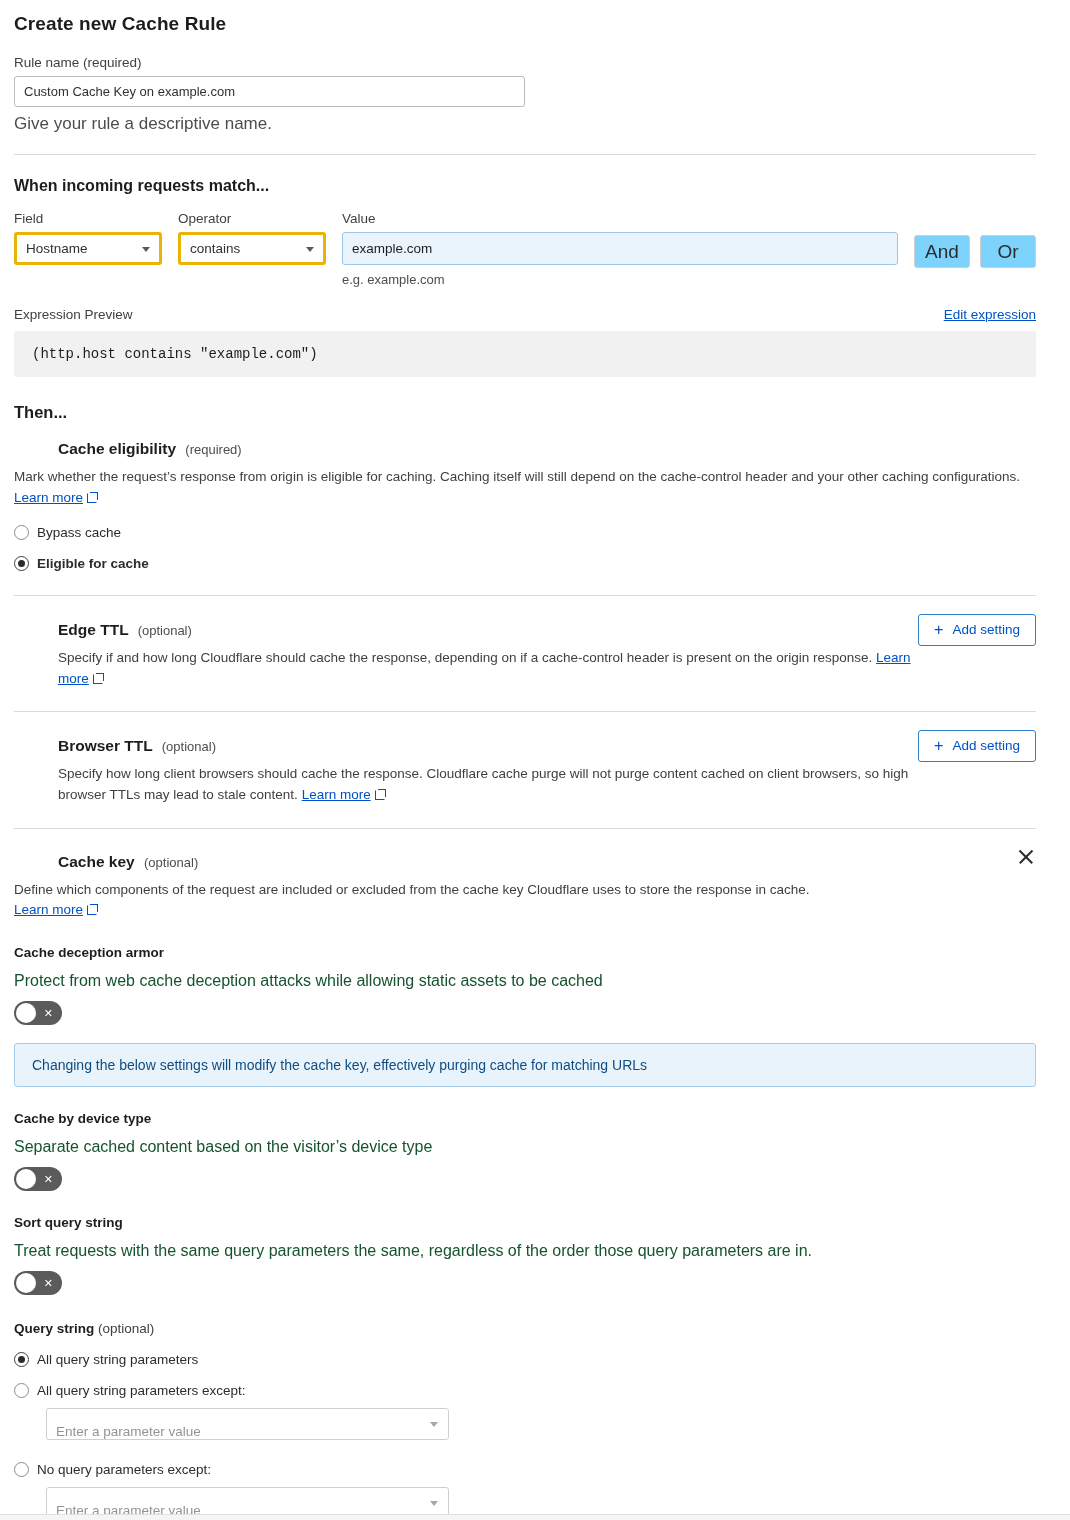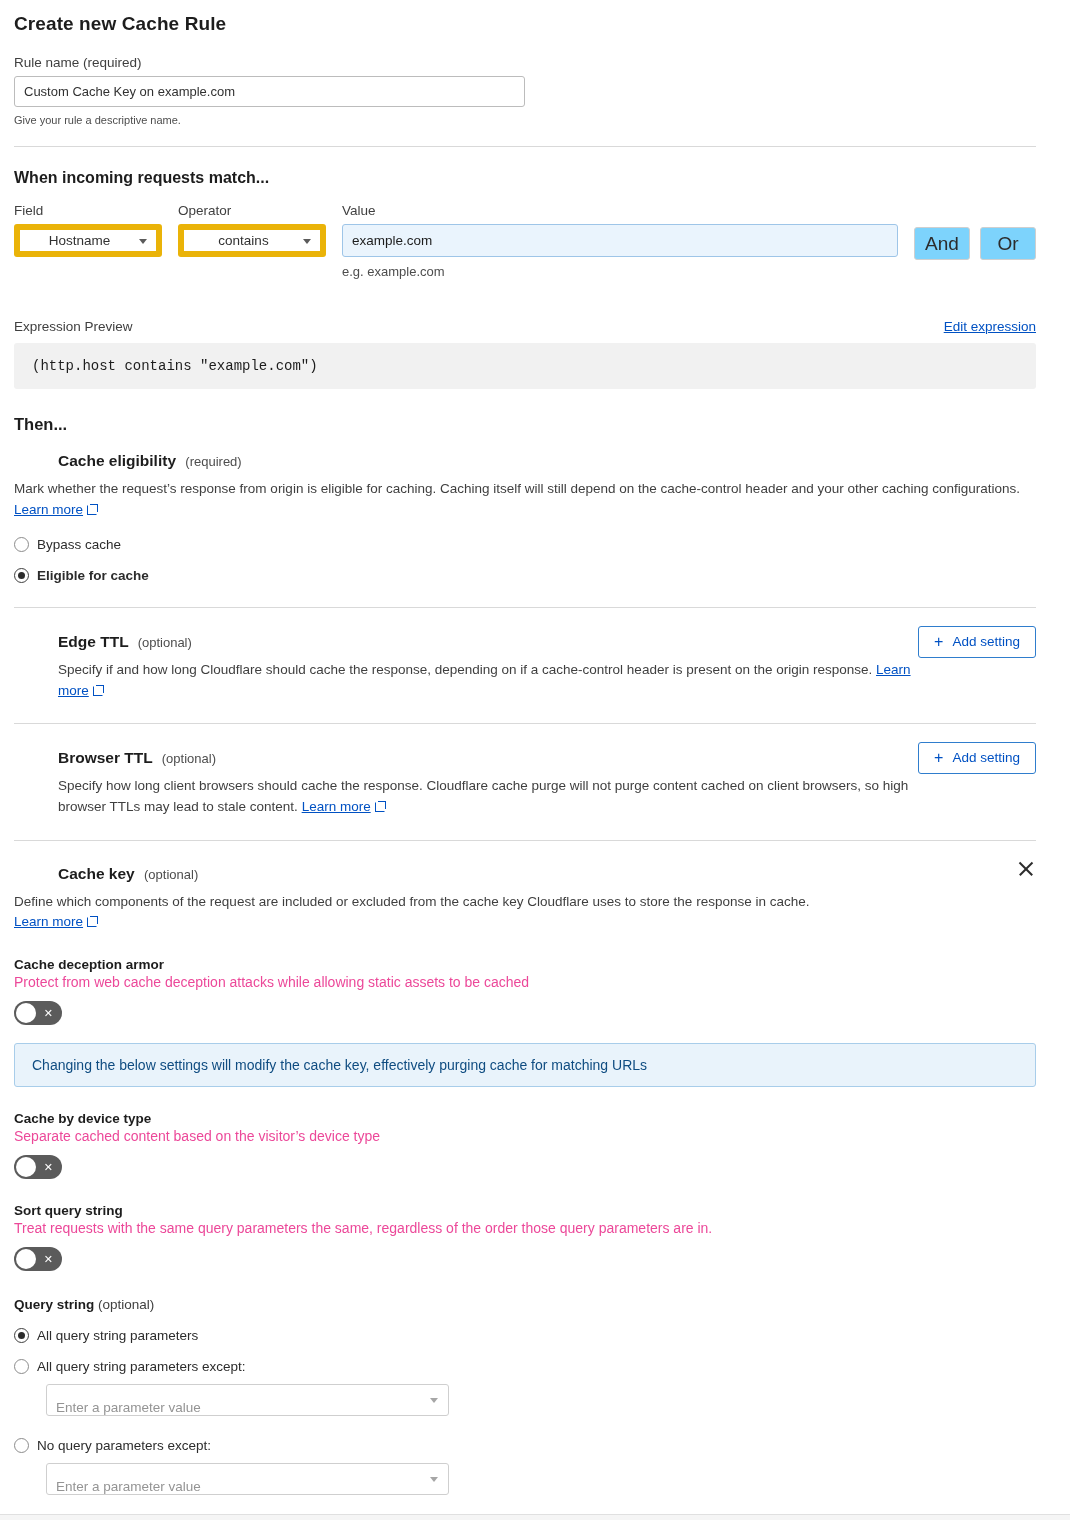--- a/index.html
+++ b/index.html
@@ -21,21 +21,21 @@
     margin: 0 0 20px 0;
     letter-spacing: 0.1px;
   }
 
   .field-label {
     font-size: 13.5px;
     color: #3f3f3f;
     margin-bottom: 6px;
   }
   .helper-text {
-    font-size: 11px;
+    font-size: 17px;
     color: #4d4d4d;
     margin-top: 7px;
   }
 
   input.text-input {
     width: 511px;
     height: 31px;
     border: 1px solid #bcbcbc;
     border-radius: 3px;
     padding: 0 9px;
@@ -65,29 +65,28 @@
     align-items: flex-start;
     gap: 16px;
   }
   .col-field { width: 148px; }
   .col-operator { width: 148px; }
   .col-value { flex: 1 1 auto; max-width: 586px; }
 
   .select-box {
     position: relative;
     height: 33px;
-    border: 6px solid #eab308;
+    border: 3px solid #eab308;
     border-radius: 3px;
     background: #fff;
     display: flex;
     align-items: center;
     padding: 0 26px 0 9px;
     font-size: 13.5px;
     color: #313131;
-    justify-content: center;
   }
   .select-box .caret {
     position: absolute;
     right: 9px; top: 50%;
     width: 0; height: 0;
     margin-top: -2px;
     border-left: 4.5px solid transparent;
     border-right: 4.5px solid transparent;
     border-top: 5px solid #5b5b5b;
   }
@@ -118,21 +117,21 @@
     font-size: 19px;
     font-family: "Liberation Sans", sans-serif;
     cursor: pointer;
   }
 
   
   .expr-head {
     display: flex;
     justify-content: space-between;
     align-items: flex-end;
-    margin-top: 40px;
+    margin-top: 20px;
   }
   .expr-label { font-size: 13.5px; color: #3f3f3f; }
   .link {
     color: #0051c3;
     font-size: 13.5px;
     text-decoration: underline;
     cursor: pointer;
   }
   .expr-box {
     margin-top: 9px;
@@ -272,23 +271,23 @@
   .close-x::after  { transform: rotate(-45deg); }
 
   
   .sub-title {
     font-size: 13.5px;
     font-weight: bold;
     color: #1d1d1d;
     margin-top: 24px;
   }
   .sub-desc {
-    font-size: 14px;
-    color: #ec4899;
-    margin-top: 2px;
+    font-size: 16px;
+    color: #14532d;
+    margin-top: 12px;
   }
 
   .toggle {
     margin-top: 11px;
     width: 48px; height: 24px;
     border-radius: 12px;
     background: #5b5b5b;
     position: relative;
     cursor: pointer;
   }

